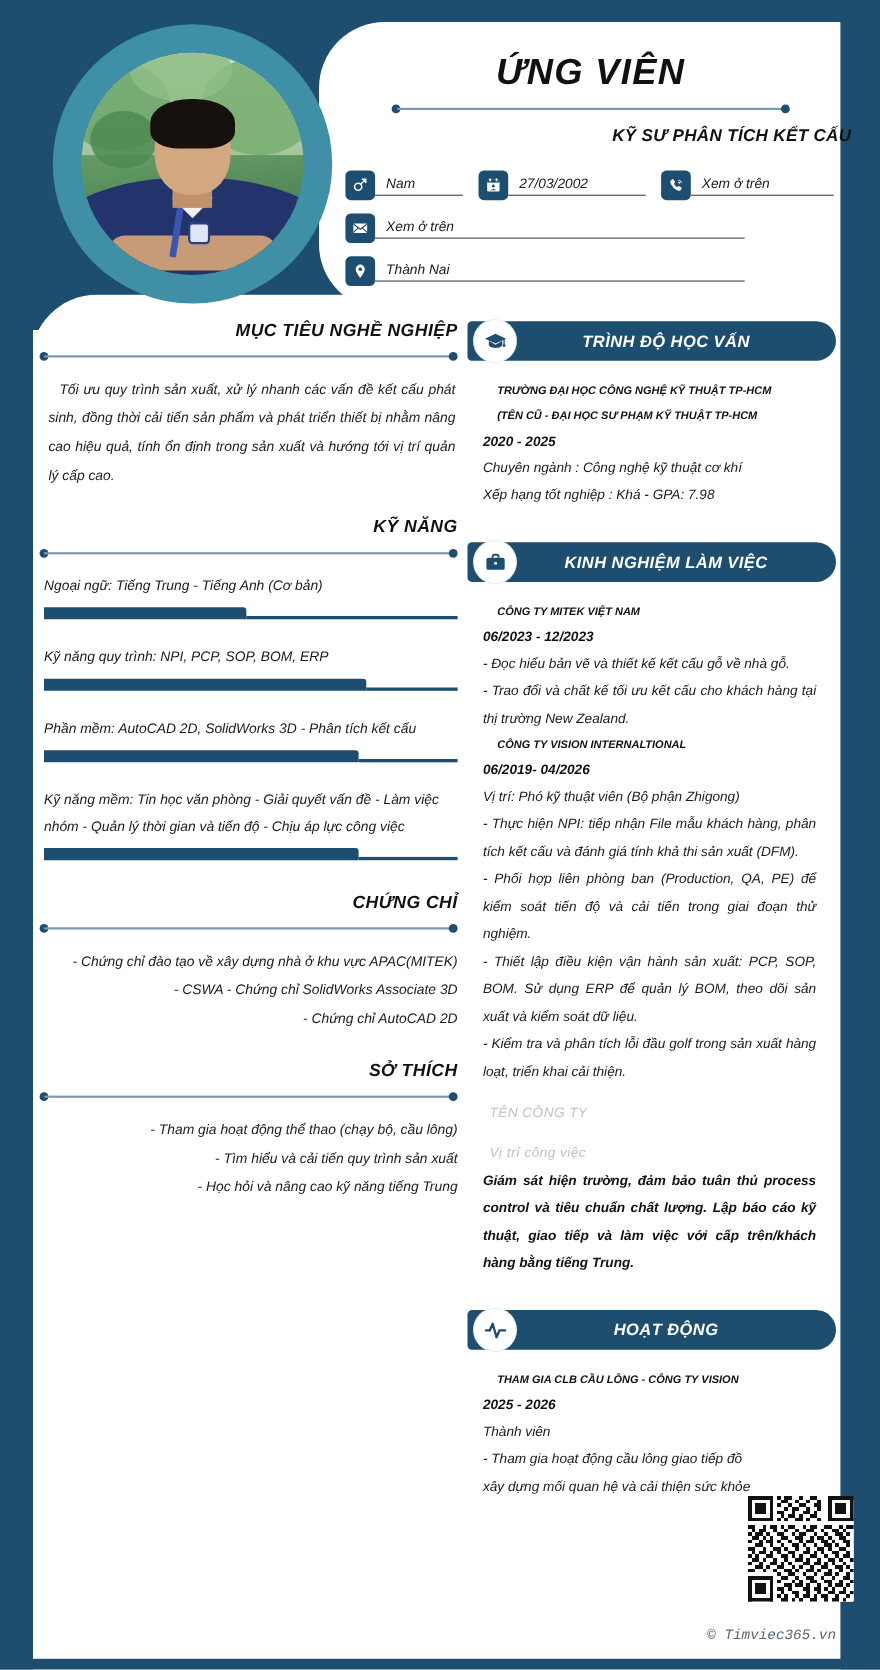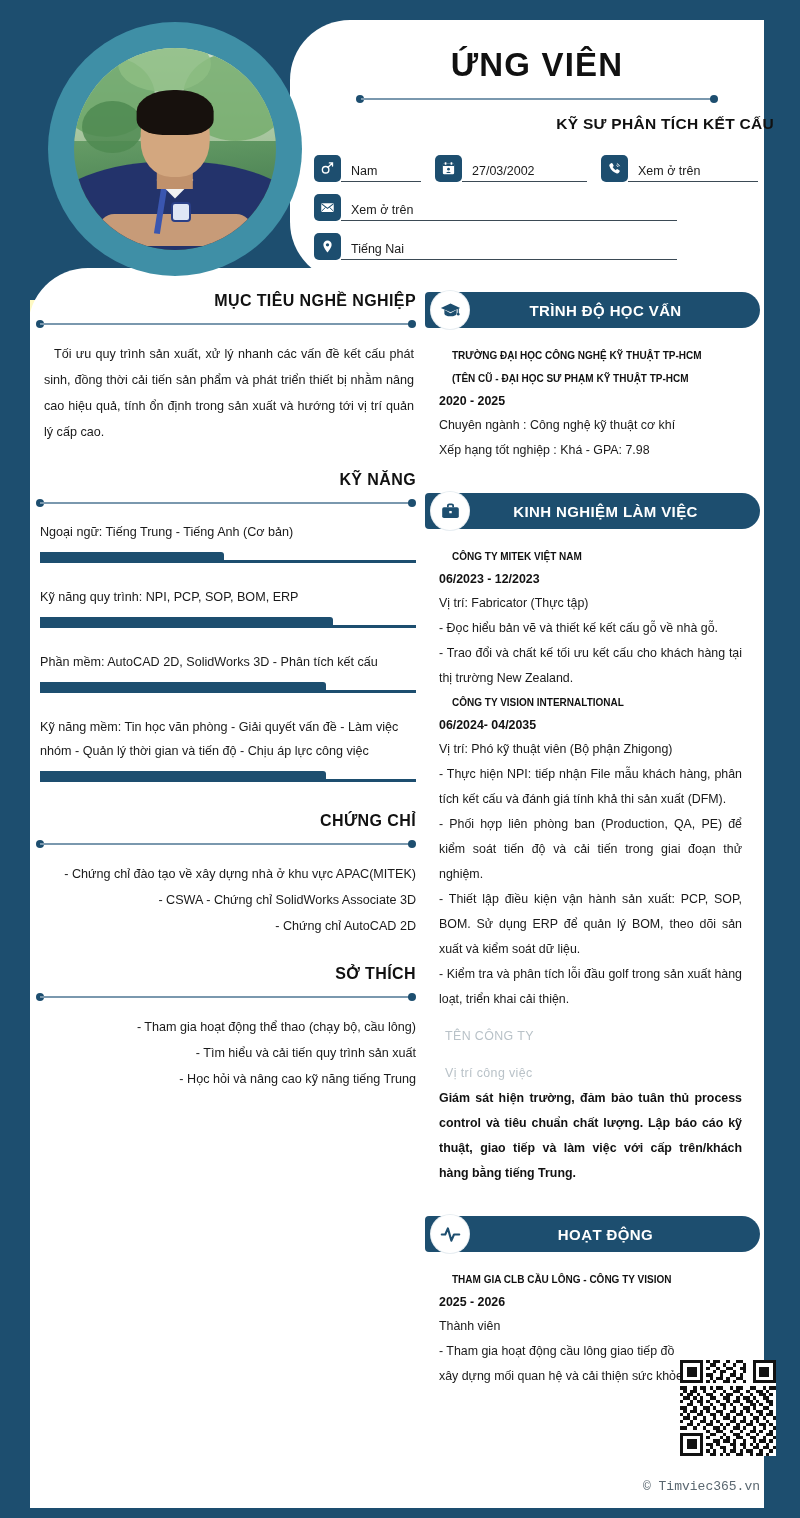--- a/index.html
+++ b/index.html
@@ -12,20 +12,21 @@
     overflow: hidden;
     position: relative;
   }
 
   
   .page {
     position: absolute;
     inset: 0;
     background: #fef9c3;
     overflow: hidden;
+    font-style: italic;
   }
 
   
   .top-band {
     position: absolute;
     left: 0; top: 0;
     width: 800px; height: 300px;
     background: #1d4e6f;
   }
 
@@ -160,21 +161,21 @@
   .rule-dots .dot.l { left:0; }
   .rule-dots .dot.r { right:0; }
 
   .job-title {
     text-align:right; margin-top:11px;
     font-size:15.5px; font-weight:bold; letter-spacing:.3px; color:#111;
   }
 
   .contacts { margin-top:22px; padding-left:14px; }
   .crow { display:flex; align-items:flex-end; margin-bottom:12px; }
-  .cfield { display:flex; align-items:flex-end; }
+  .cfield { display:flex; align-items:center; }
   .cicon {
     width:27px; height:27px; border-radius:5px 5px 5px 5px;
     background:#1d4e6f; color:#fff;
     display:flex; align-items:center; justify-content:center;
     flex:0 0 auto;
   }
   .cicon svg { width:15px; height:15px; fill:#fff; }
   .cval {
     font-size:12.5px; color:#1a1a1a; padding:0 6px 3px 10px;
     border-bottom:1px solid #3b4a55;
@@ -369,21 +370,21 @@
       </div>
 
       <div class="crow">
         <div class="cfield">
           <span class="cicon">
             <svg viewBox="0 0 24 24">
                 <path d="M12 2.5a6.6 6.6 0 0 0-6.6 6.6c0 4.7 6.6 12.4 6.6 12.4s6.6-7.7 6.6-12.4A6.6 6.6 0 0 0 12 2.5z" fill="#fff"></path>
                 <circle cx="12" cy="9.2" r="2.6" fill="#1d4e6f"></circle>
               </svg>
           </span>
-          <span class="cval full">Tiếng Nai</span>
+          <span class="cval full">Thành Nai</span>
         </div>
       </div>
 
     </div>
   </div>
 
   <div class="left-col">
 
     <div>
       <div class="sec-title">MỤC TIÊU NGHỀ NGHIỆP</div>
@@ -486,25 +487,24 @@
               <rect x="2.5" y="7" width="19" height="12.5" rx="2" fill="#1d4e6f"></rect>
               <path d="M9 7 V5.4 a1.6 1.6 0 0 1 1.6-1.6 h2.8 A1.6 1.6 0 0 1 15 5.4 V7" fill="none" stroke="#1d4e6f" stroke-width="2"></path>
               <rect x="10.6" y="11.4" width="2.8" height="2.6" fill="#fff"></rect>
             </svg>
         </span>
         <span class="ph-title">KINH NGHIỆM LÀM VIỆC</span>
       </div>
       <div class="panel-body" id="exp-body">
           <div class="org">CÔNG TY MITEK VIỆT NAM</div>
           <div class="dates">06/2023 - 12/2023</div>
-          <div class="line">Vị trí: Fabricator (Thực tập)</div>
           <div class="line j">- Đọc hiểu bản vẽ và thiết kế kết cấu gỗ về nhà gỗ.</div>
           <div class="line j">- Trao đổi và chất kế tối ưu kết cấu cho khách hàng tại thị trường New Zealand.</div>
           <div class="org">CÔNG TY VISION INTERNALTIONAL</div>
-          <div class="dates">06/2024- 04/2035</div>
+          <div class="dates">06/2019- 04/2026</div>
           <div class="line">Vị trí: Phó kỹ thuật viên (Bộ phận Zhigong)</div>
           <div class="line j">- Thực hiện NPI: tiếp nhận File mẫu khách hàng, phân tích kết cấu và đánh giá tính khả thi sản xuất (DFM).</div>
           <div class="line j">- Phối hợp liên phòng ban (Production, QA, PE) để kiểm soát tiến độ và cải tiến trong giai đoạn thử nghiệm.</div>
           <div class="line j">- Thiết lập điều kiện vận hành sản xuất: PCP, SOP, BOM. Sử dụng ERP để quản lý BOM, theo dõi sản xuất và kiểm soát dữ liệu.</div>
           <div class="line j">- Kiểm tra và phân tích lỗi đầu golf trong sản xuất hàng loạt, triển khai cải thiện.</div>
           <div class="spacer"></div>
           <div class="muted ind">TÊN CÔNG TY</div>
           <div class="spacer"></div>
           <div class="muted ind">Vị trí công việc</div>
           <div class="bold-para">Giám sát hiện trường, đảm bảo tuân thủ process control và tiêu chuẩn chất lượng. Lập báo cáo kỹ thuật, giao tiếp và làm việc với cấp trên/khách hàng bằng tiếng Trung.</div>

